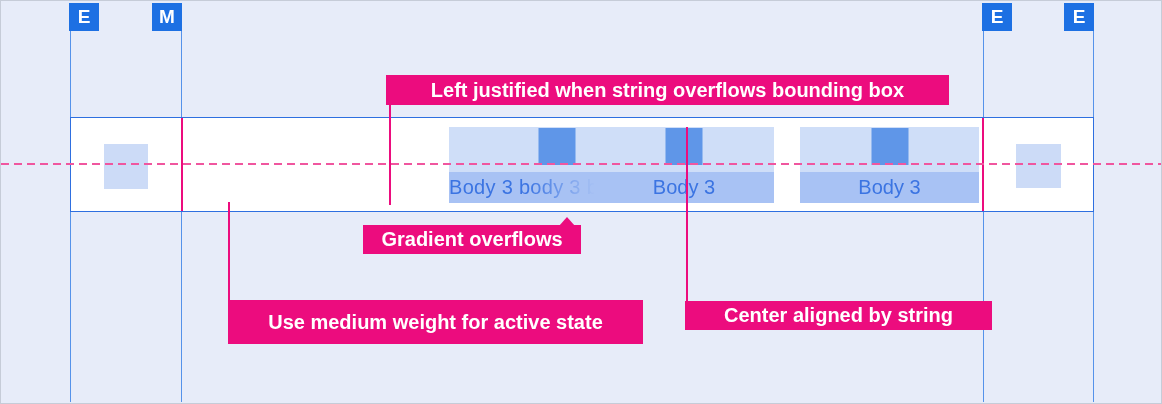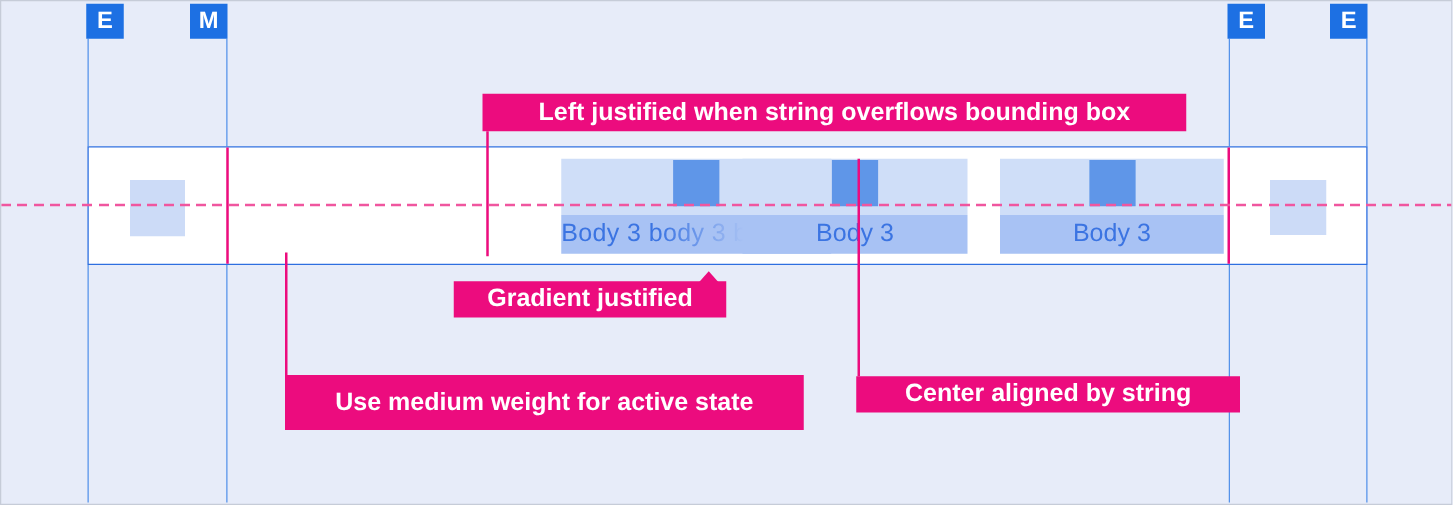--- a/index.html
+++ b/index.html
@@ -144,18 +144,18 @@
 
   <div class="dashed-line"></div>
 
   <div class="connector c-overflow"></div>
   <div class="connector c-medium"></div>
   <div class="connector c-center"></div>
 
   <div class="annotation a-overflow">Left justified when string overflows bounding box</div>
   <div class="annotation a-gradient">
     <div class="caret-up"></div>
-    <span>Gradient justified</span>
+    <span>Gradient overflows</span>
   </div>
   <div class="annotation a-medium">Use medium weight for active state</div>
   <div class="annotation a-center">Center aligned by string</div>
 
 </div>
 
 </body></html>

